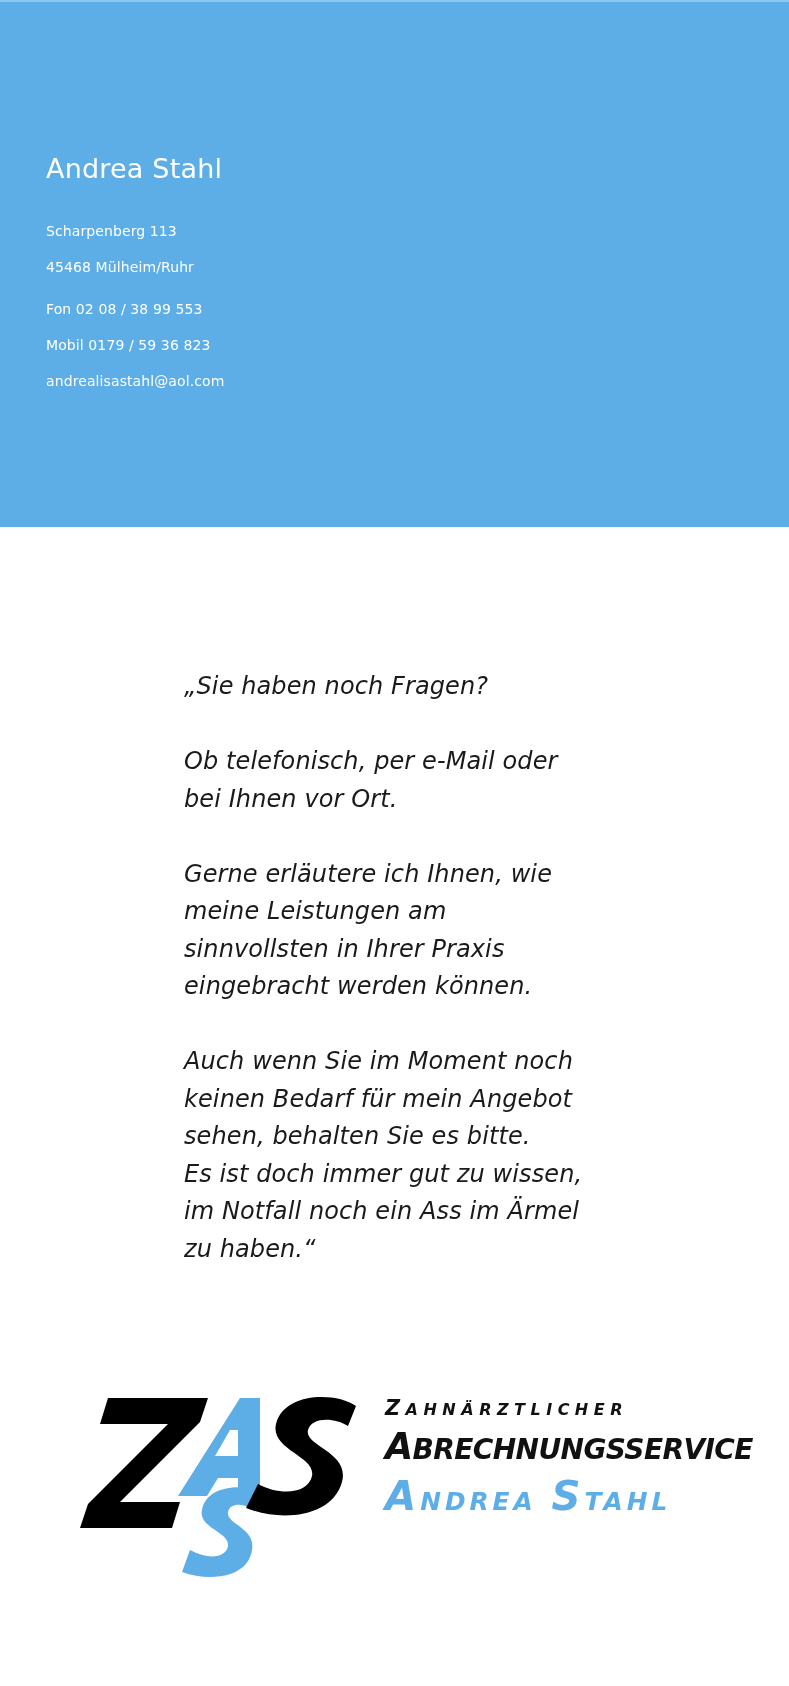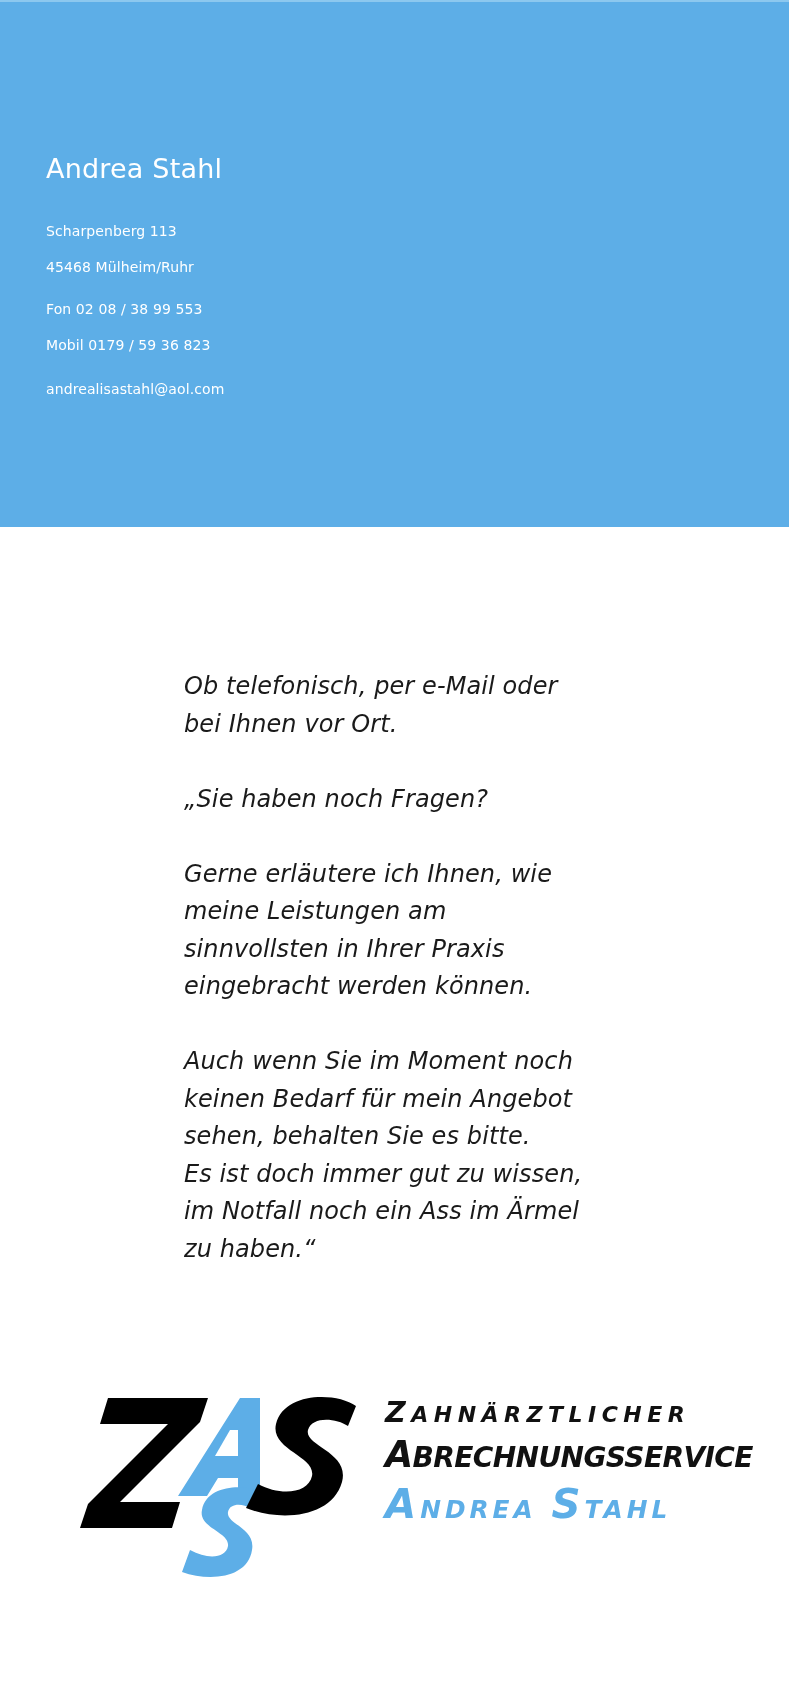--- a/index.html
+++ b/index.html
@@ -34,21 +34,21 @@
       margin: 0;
     }
     .contact .line {
       font-size: 14px;
       line-height: 36px;
       letter-spacing: 0.1px;
       margin: 0;
     }
     .contact .addr { margin-top: 27px; }
     .contact .fon { margin-top: 6px; }
-    .contact .mail { margin-top: 8px; }
+    .contact .mail { }
 
     .quote {
       position: absolute;
       left: 184px;
       top: 668px;
       width: 460px;
       color: #1a1a1a;
       font-family: "DejaVu Sans", sans-serif;
       font-style: italic;
       font-size: 24px;
@@ -74,46 +74,46 @@
       top: 1398px;
       font-family: "DejaVu Sans", sans-serif;
       font-style: italic;
       font-weight: bold;
     }
     .brand .row {
       display: block;
       white-space: nowrap;
       line-height: 1;
     }
-    .brand .r1 { color: #111; font-size: 22px; letter-spacing: 5.5px; margin-top: 0; }
+    .brand .r1 { color: #111; font-size: 16px; letter-spacing: 5.5px; margin-top: 0; }
     .brand .r2 { color: #111; font-size: 28px; letter-spacing: -0.6px; margin-top: 10px; }
     .brand .r3 { color: #5daee7; font-size: 31px; letter-spacing: 4px; margin-top: 12px; }
     .brand .cap-big { font-size: 1.3em; }
   </style>
 </head>
 <body>
 
 <div class="top-panel">
   <div class="contact">
     <p class="name">Andrea Stahl</p>
     <p class="line addr">Scharpenberg 113</p>
     <p class="line">45468 Mülheim/Ruhr</p>
     <p class="line fon">Fon 02 08 / 38 99 553</p>
     <p class="line">Mobil 0179 / 59 36 823</p>
     <p class="line mail">andrealisastahl@aol.com</p>
   </div>
 </div>
 
 <div class="quote">
   <p>
+    <span>„Sie haben noch Fragen?</span>
+  </p>
+  <p>
     <span>Ob telefonisch, per e-Mail oder</span>
     <span>bei Ihnen vor Ort.</span>
-  </p>
-  <p>
-    <span>„Sie haben noch Fragen?</span>
   </p>
   <p>
     <span>Gerne erläutere ich Ihnen, wie</span>
     <span>meine Leistungen am</span>
     <span>sinnvollsten in Ihrer Praxis</span>
     <span>eingebracht werden können.</span>
   </p>
   <p>
     <span>Auch wenn Sie im Moment noch</span>
     <span>keinen Bedarf für mein Angebot</span>

